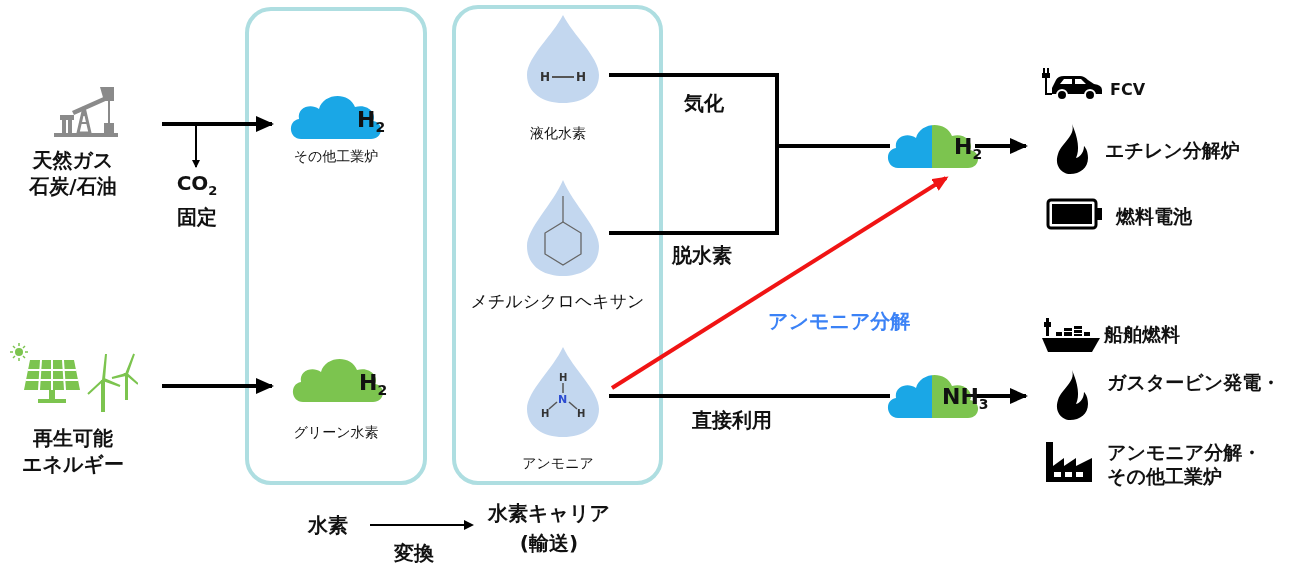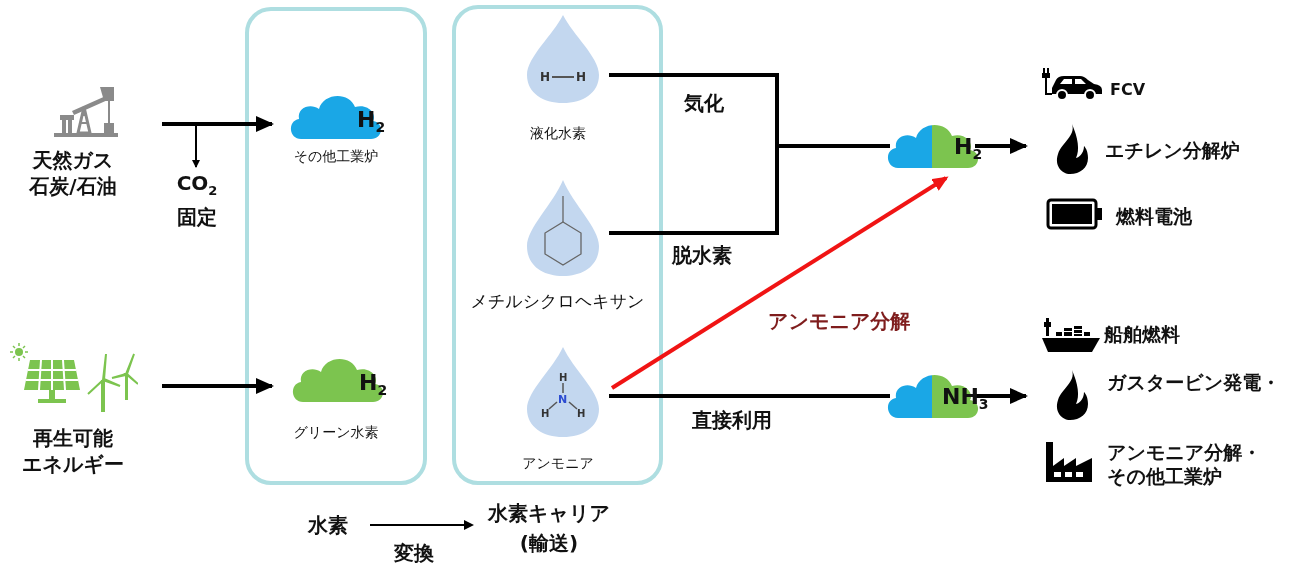--- a/index.html
+++ b/index.html
@@ -157,21 +157,21 @@
     <line x1="32" y1="57" x2="24" y2="64" stroke="#555" stroke-width="1.5"></line>
     <line x1="44" y1="57" x2="52" y2="64" stroke="#555" stroke-width="1.5"></line>
     <text x="16" y="72" font-size="10" font-weight="bold" font-family="DejaVu Sans, sans-serif" fill="#333">H</text>
     <text x="52" y="72" font-size="10" font-weight="bold" font-family="DejaVu Sans, sans-serif" fill="#333">H</text>
   </svg>
 </div>
 <div class="lbl caption" style="left:462px;top:455px;width:192px;font-family:Liberation Mono, monospace;">アンモニア</div>
 
 <div class="lbl bold" style="left:684px;top:90px;font-size:20px;">気化</div>
 <div class="lbl bold" style="left:672px;top:242px;font-size:20px;">脱水素</div>
-<div class="lbl bold" style="left:768px;top:308px;font-size:20px;color:#7f1d1d;">アンモニア分解</div>
+<div class="lbl bold" style="left:768px;top:308px;font-size:20px;color:#3b82f6;">アンモニア分解</div>
 <div class="lbl bold" style="left:692px;top:407px;font-size:20px;">直接利用</div>
 
 <div class="abs" style="left:884px;top:116px;width:98px;height:54px;">
   <svg width="98" height="54" viewBox="0 0 98 54">
     <defs>
         <clipPath id="cc1">
           <path d="M14 52 C2 52 0 34 12 32 C10 20 24 16 32 22 C36 6 62 4 68 20 C82 16 90 28 86 34 C98 36 96 52 84 52 Z"></path>
         </clipPath>
       </defs>
     <g clip-path="url(#cc1)">

